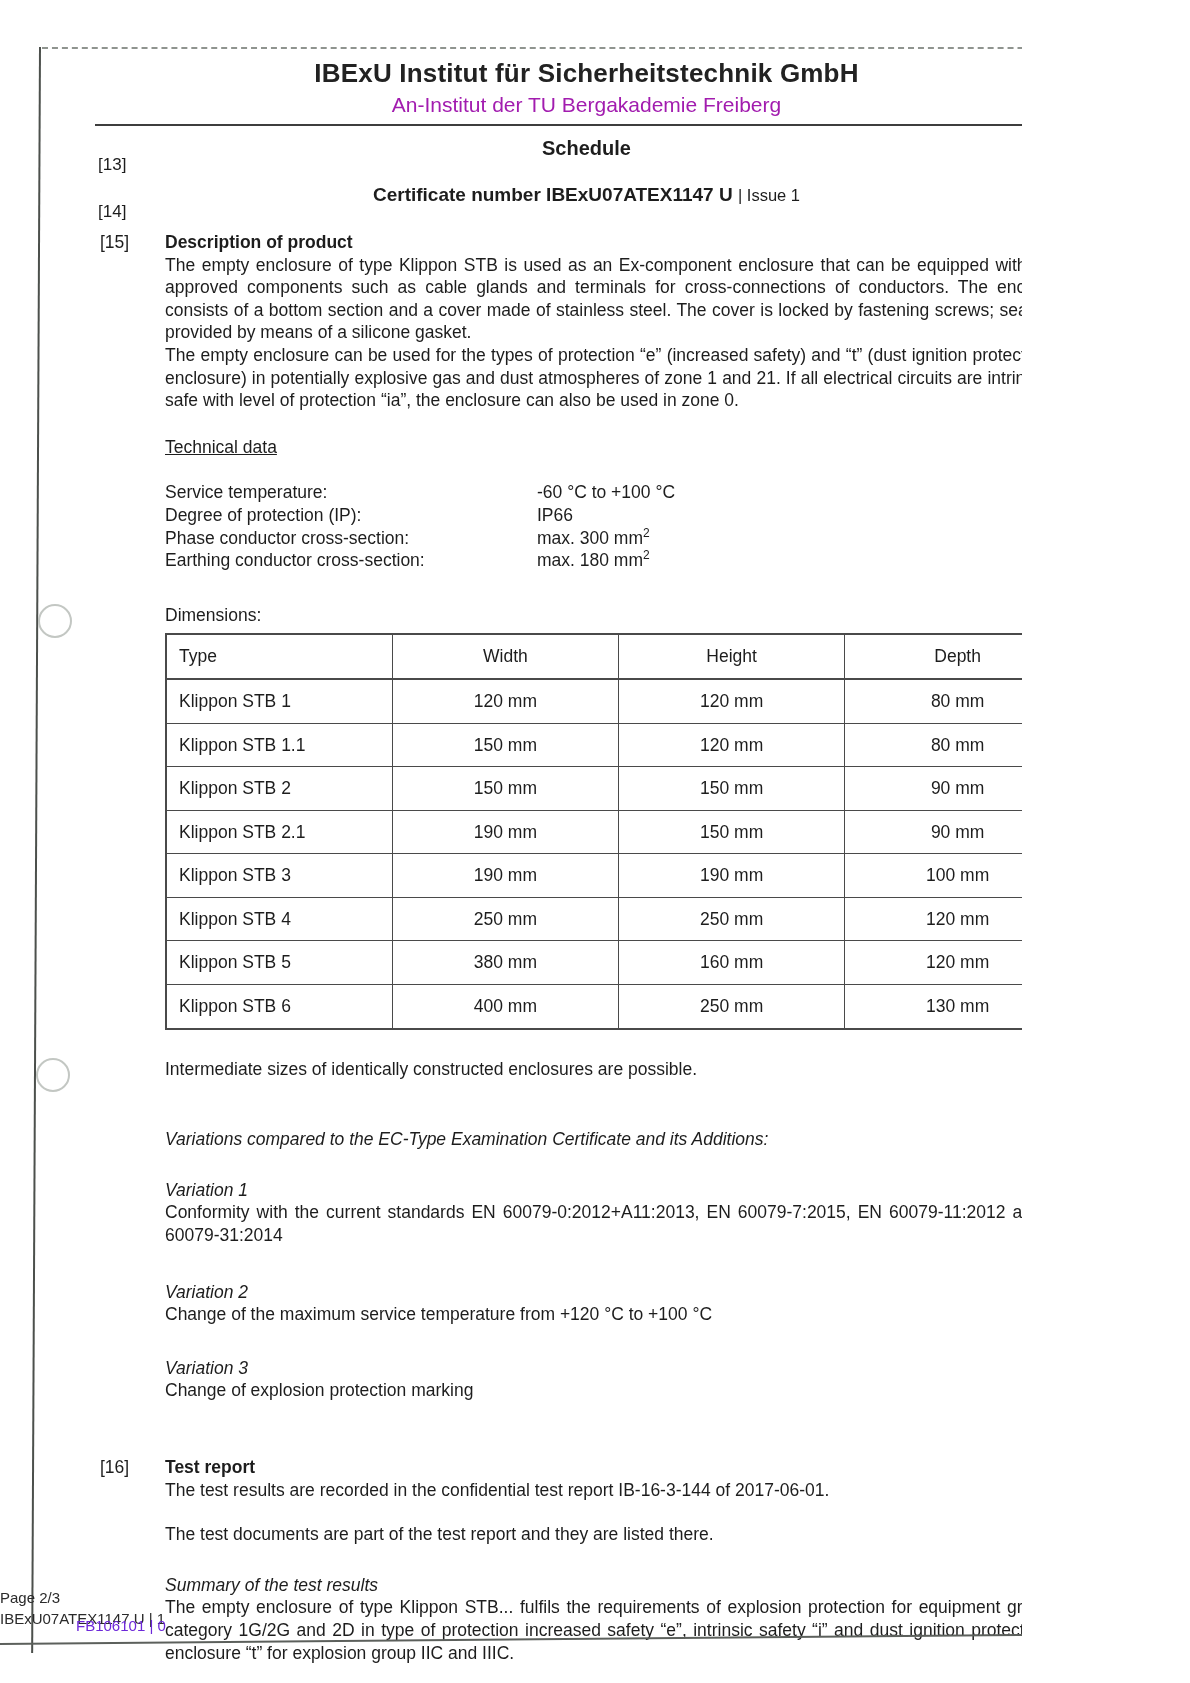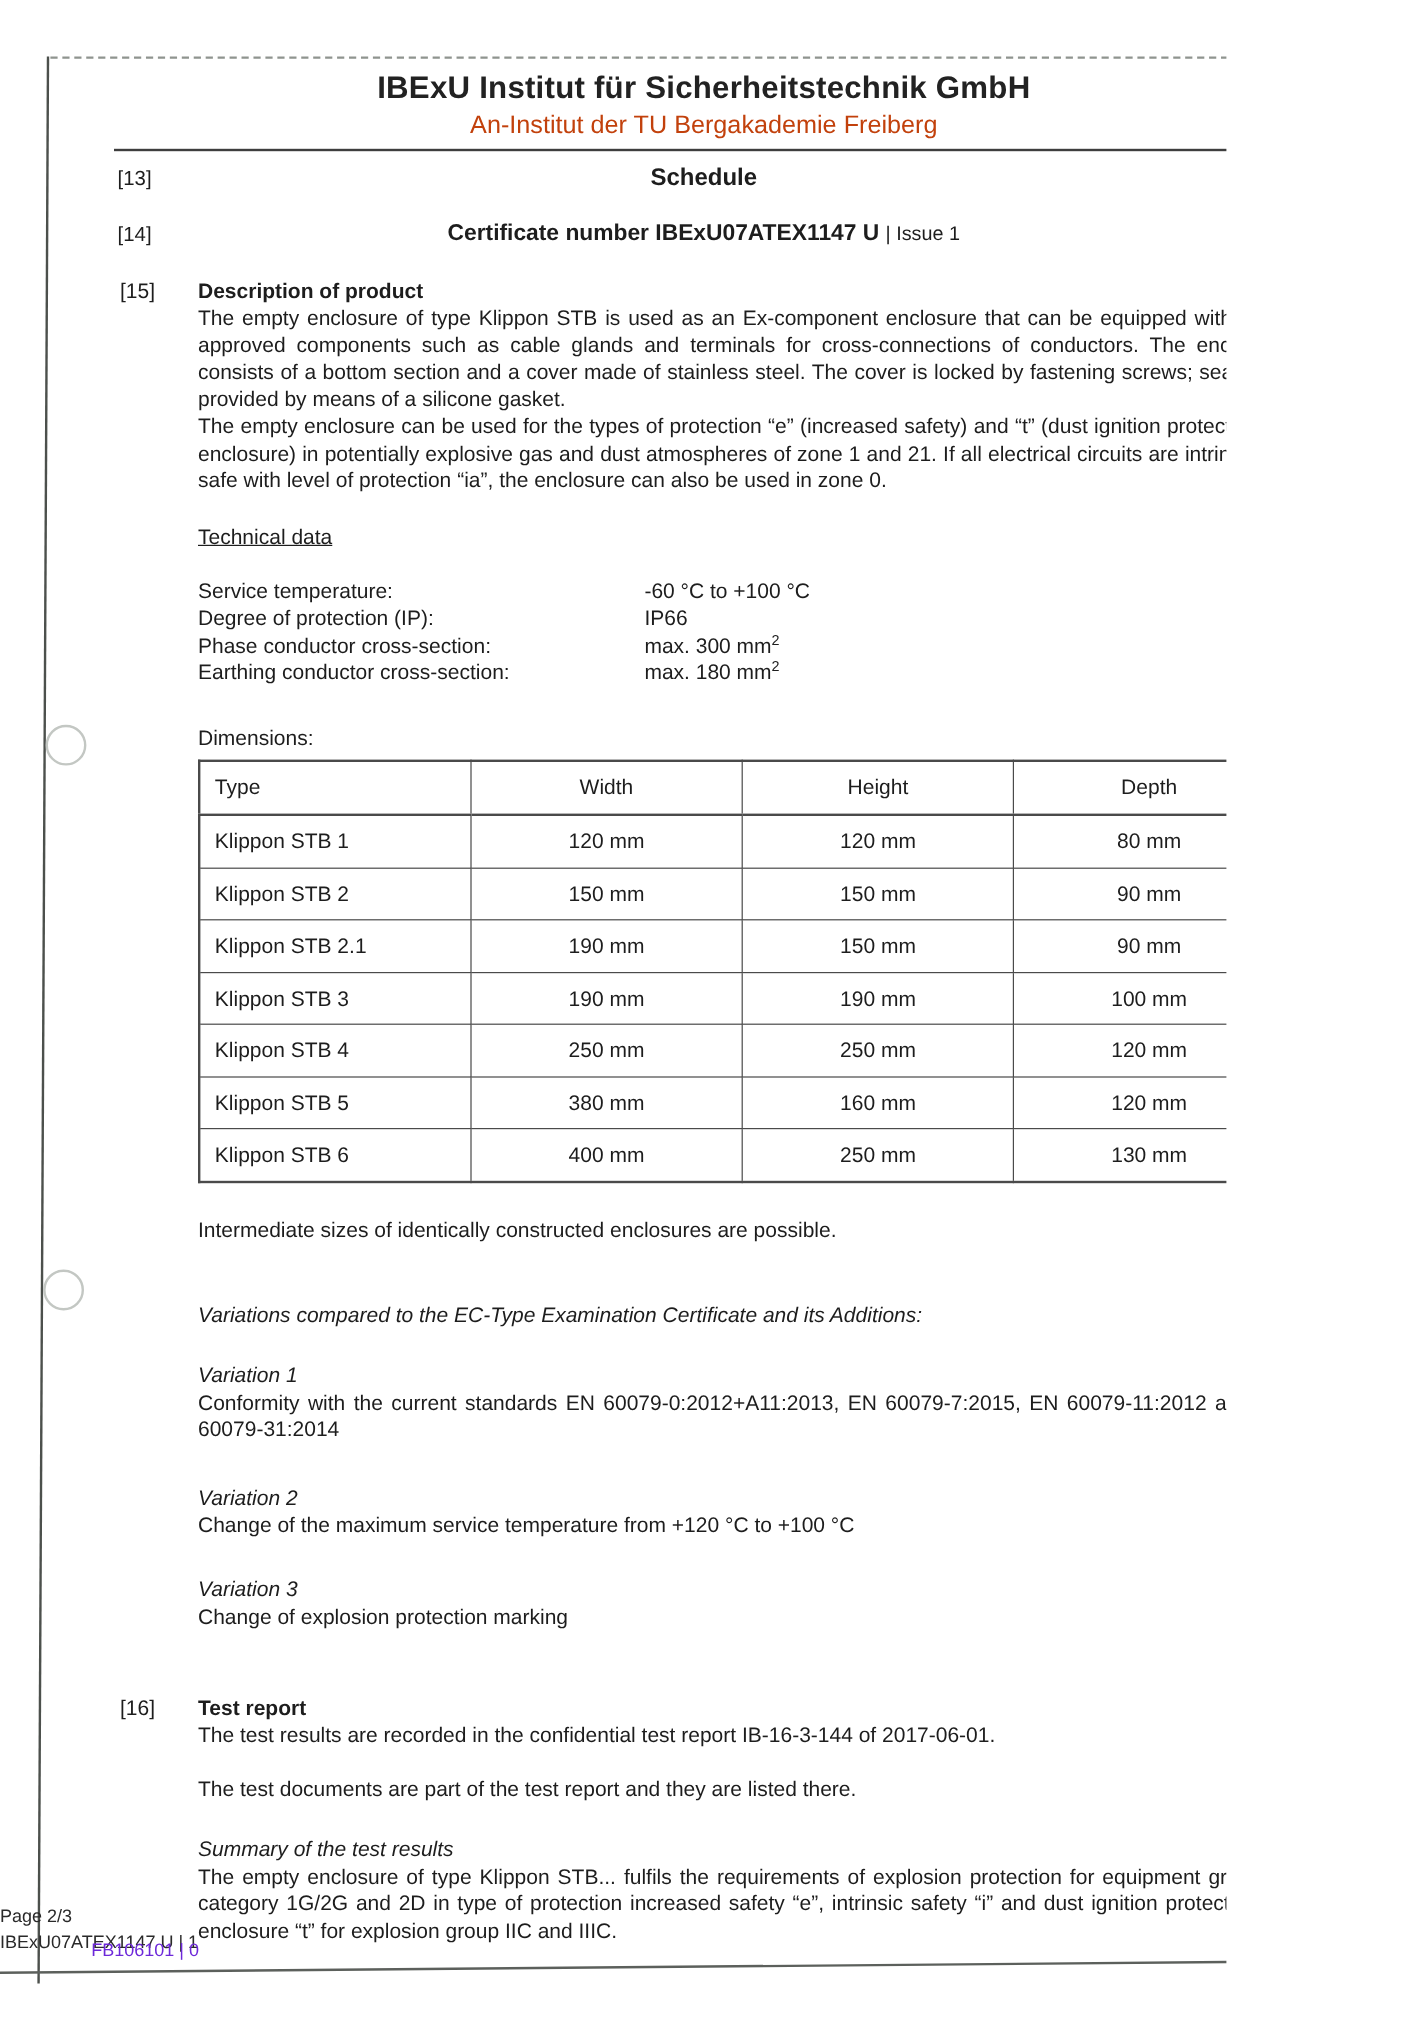--- a/index.html
+++ b/index.html
@@ -29,26 +29,26 @@
   .hole {
     position:absolute; width:34px; height:34px; border-radius:50%;
     border:2px solid #c3c7c3; background:transparent; z-index:3;
   }
   .hole-1 { left:38px; top:604px; }
   .hole-2 { left:36px; top:1058px; }
 
   
   .hdr { text-align:center; padding-top:9px; }
   .hdr-title { font-size:26px; font-weight:bold; letter-spacing:0.2px; color:#222; }
-  .hdr-sub   { font-size:21px; margin-top:4px; color:#c2410c; }
+  .hdr-sub   { font-size:21px; margin-top:4px; color:#a21caf; }
   .hdr-rule  { height:0; border-bottom:2px solid #3e3e3e; margin:7px 59px 0 53px; }
 
   
   .crow { position:relative; text-align:center; }
-  .crow .num { position:absolute; left:56px; top:2px; font-size:17px; font-weight:normal; }
+  .crow .num { position:absolute; left:56px; top:18px; font-size:17px; font-weight:normal; }
   .row-schedule { margin-top:11px; font-size:20px; font-weight:bold; }
   .row-cert { margin-top:24px; font-size:19px; font-weight:bold; }
   .row-cert .issue { font-size:16.5px; font-weight:normal; }
 
   
   .content { margin:25px 58px 0 123px; font-size:17.5px; line-height:22.6px; }
   .hang { position:relative; }
   .hang .num { position:absolute; left:-65px; }
   .b { font-weight:bold; }
   .i { font-style:italic; }
@@ -154,20 +154,26 @@
           </tr>
         </thead>
         <tbody>
             <tr>
               <td>Klippon STB 1</td>
               <td class="c">120 mm</td>
               <td class="c">120 mm</td>
               <td class="c">80 mm</td>
             </tr>
             <tr>
+              <td>Klippon STB 1.1</td>
+              <td class="c">150 mm</td>
+              <td class="c">120 mm</td>
+              <td class="c">80 mm</td>
+            </tr>
+            <tr>
               <td>Klippon STB 2</td>
               <td class="c">150 mm</td>
               <td class="c">150 mm</td>
               <td class="c">90 mm</td>
             </tr>
             <tr>
               <td>Klippon STB 2.1</td>
               <td class="c">190 mm</td>
               <td class="c">150 mm</td>
               <td class="c">90 mm</td>

